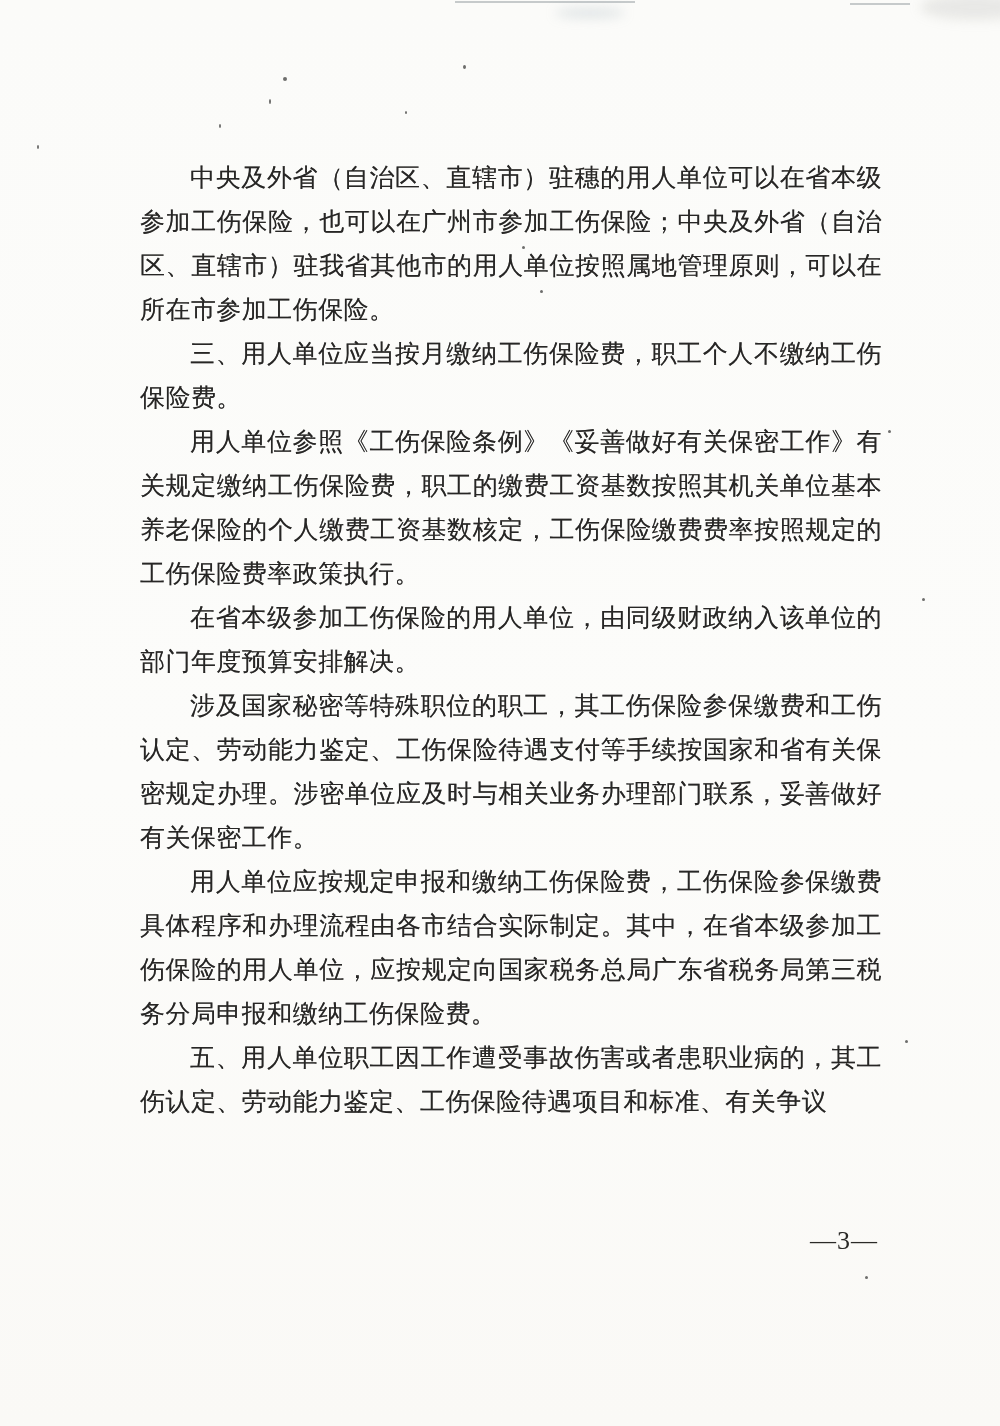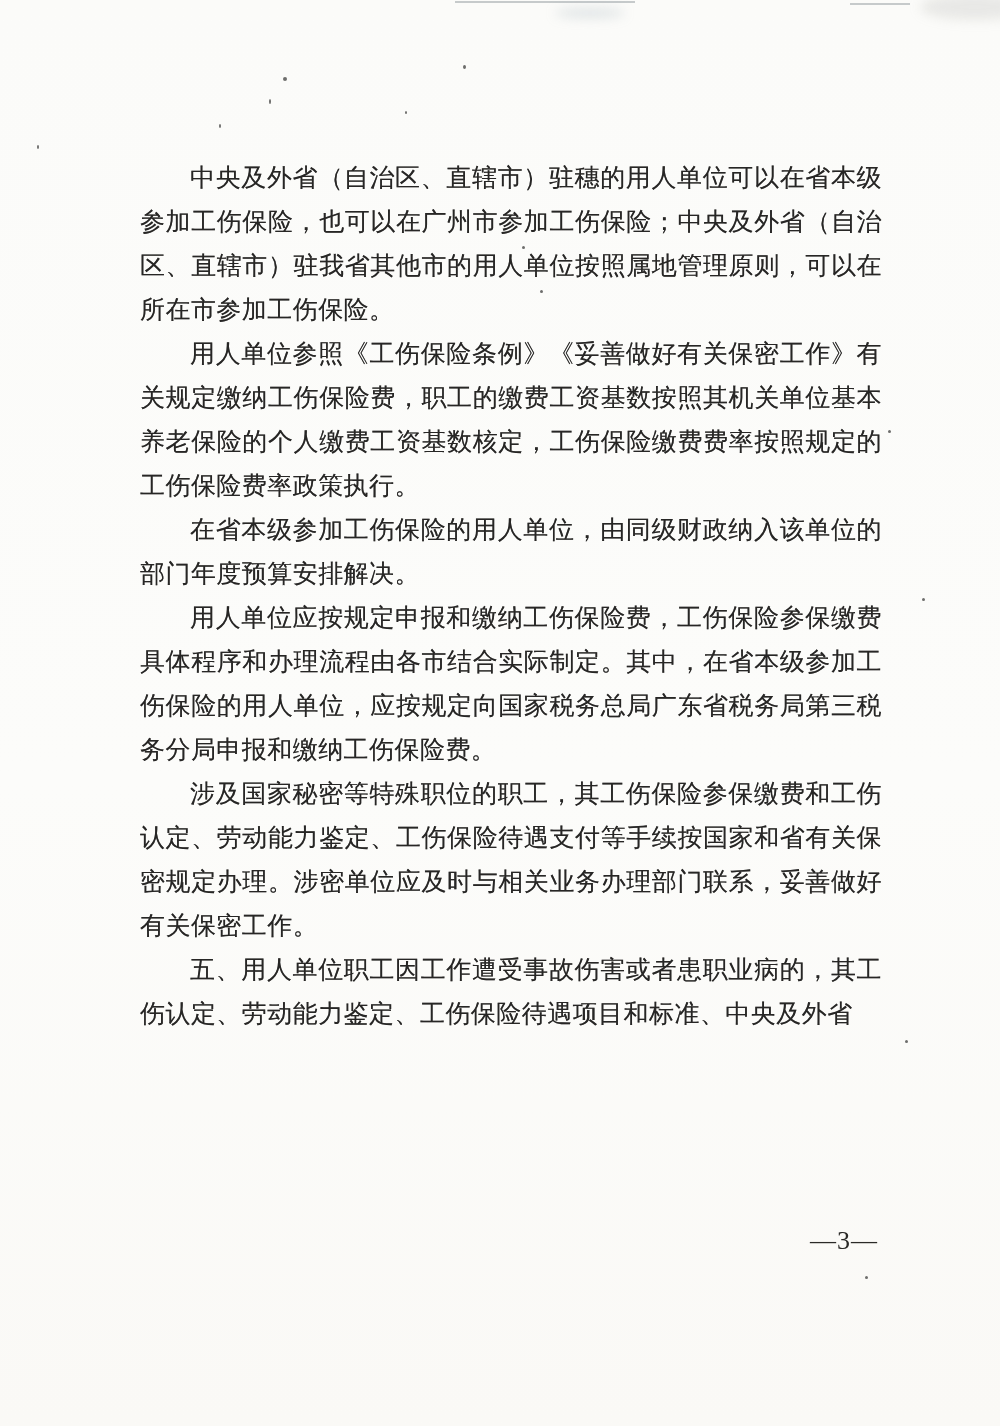--- a/index.html
+++ b/index.html
@@ -84,22 +84,23 @@
   <div class="speck" style="left:37px; top:145px; width:2px; height:4px;"></div>
   <div class="speck" style="left:522px; top:246px; width:3px; height:3px;"></div>
   <div class="speck" style="left:540px; top:290px; width:3px; height:3px;"></div>
   <div class="speck" style="left:888px; top:430px; width:3px; height:3px;"></div>
   <div class="speck" style="left:922px; top:598px; width:3px; height:3px;"></div>
   <div class="speck" style="left:905px; top:1040px; width:3px; height:3px;"></div>
   <div class="speck" style="left:865px; top:1276px; width:3px; height:3px;"></div>
 
   <div class="content">
     <p>中央及外省（自治区、直辖市）驻穗的用人单位可以在省本级参加工伤保险，也可以在广州市参加工伤保险；中央及外省（自治区、直辖市）驻我省其他市的用人单位按照属地管理原则，可以在所在市参加工伤保险。</p>
+    <p>三、用人单位应当按月缴纳工伤保险费，职工个人不缴纳工伤保险费。</p>
     <p>用人单位参照《工伤保险条例》《妥善做好有关保密工作》有关规定缴纳工伤保险费，职工的缴费工资基数按照其机关单位基本养老保险的个人缴费工资基数核定，工伤保险缴费费率按照规定的工伤保险费率政策执行。</p>
     <p>在省本级参加工伤保险的用人单位，由同级财政纳入该单位的部门年度预算安排解决。</p>
+    <p>涉及国家秘密等特殊职位的职工，其工伤保险参保缴费和工伤认定、劳动能力鉴定、工伤保险待遇支付等手续按国家和省有关保密规定办理。涉密单位应及时与相关业务办理部门联系，妥善做好有关保密工作。</p>
     <p>用人单位应按规定申报和缴纳工伤保险费，工伤保险参保缴费具体程序和办理流程由各市结合实际制定。其中，在省本级参加工伤保险的用人单位，应按规定向国家税务总局广东省税务局第三税务分局申报和缴纳工伤保险费。</p>
-    <p>涉及国家秘密等特殊职位的职工，其工伤保险参保缴费和工伤认定、劳动能力鉴定、工伤保险待遇支付等手续按国家和省有关保密规定办理。涉密单位应及时与相关业务办理部门联系，妥善做好有关保密工作。</p>
-    <p>五、用人单位职工因工作遭受事故伤害或者患职业病的，其工伤认定、劳动能力鉴定、工伤保险待遇项目和标准、中央及外省</p>
+    <p>五、用人单位职工因工作遭受事故伤害或者患职业病的，其工伤认定、劳动能力鉴定、工伤保险待遇项目和标准、有关争议</p>
   </div>
 
   <div class="page-number">—3—</div>
 
 </div>
 
 </body></html>

